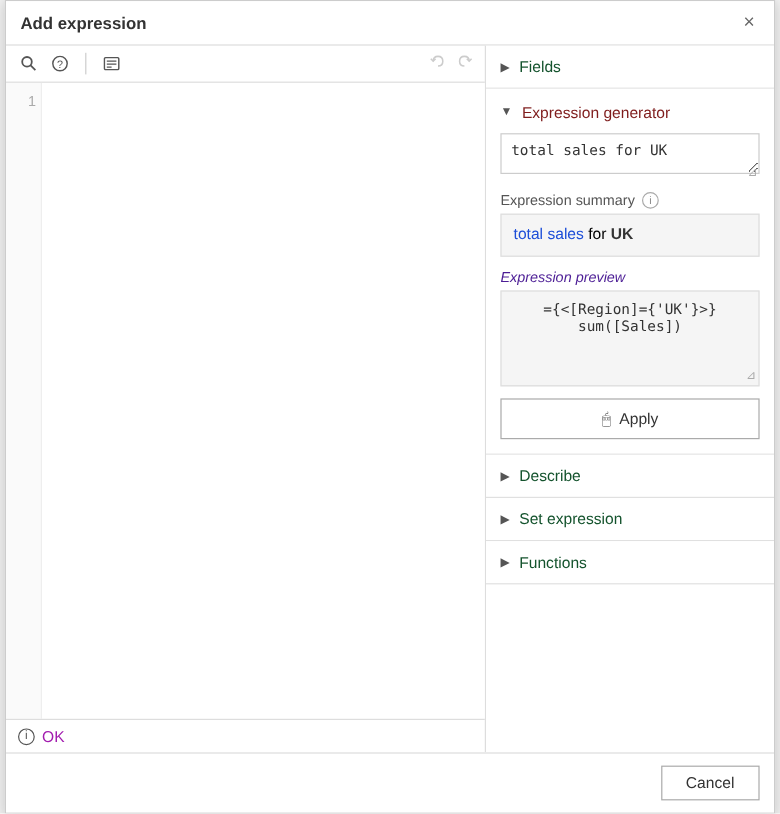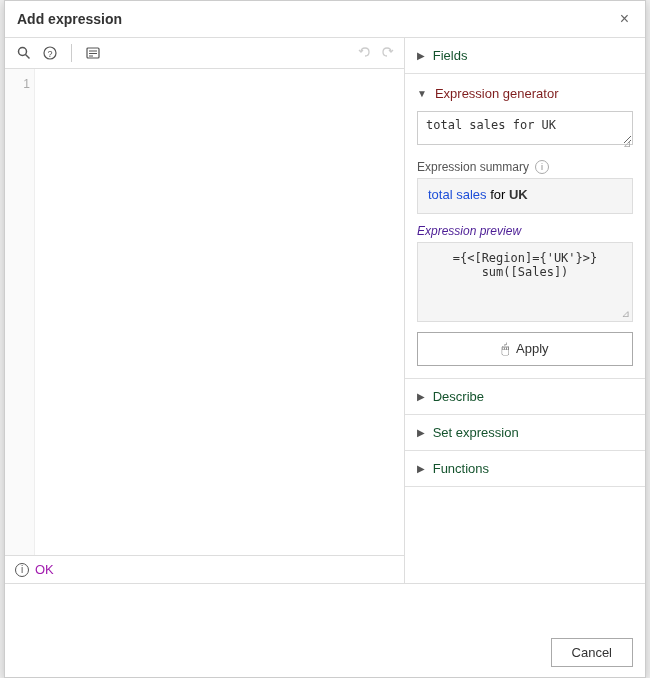--- a/index.html
+++ b/index.html
@@ -301,21 +301,20 @@
       gap: 8px;
       background: #fff;
     }
     .footer-btn {
       padding: 6px 20px;
       font-size: 13px;
       cursor: pointer;
       border: 1px solid #aaa;
       background: #fff;
       color: #333;
-      margin-top: 44px;
     }
     .footer-btn.primary {
       background: #fff;
       border: 1px solid #555;
     }
     .right-panel::-webkit-scrollbar { width: 6px; }
     .right-panel::-webkit-scrollbar-track { background: #f0f0f0; }
     .right-panel::-webkit-scrollbar-thumb { background: #ccc; }
   </style>
 </head>

